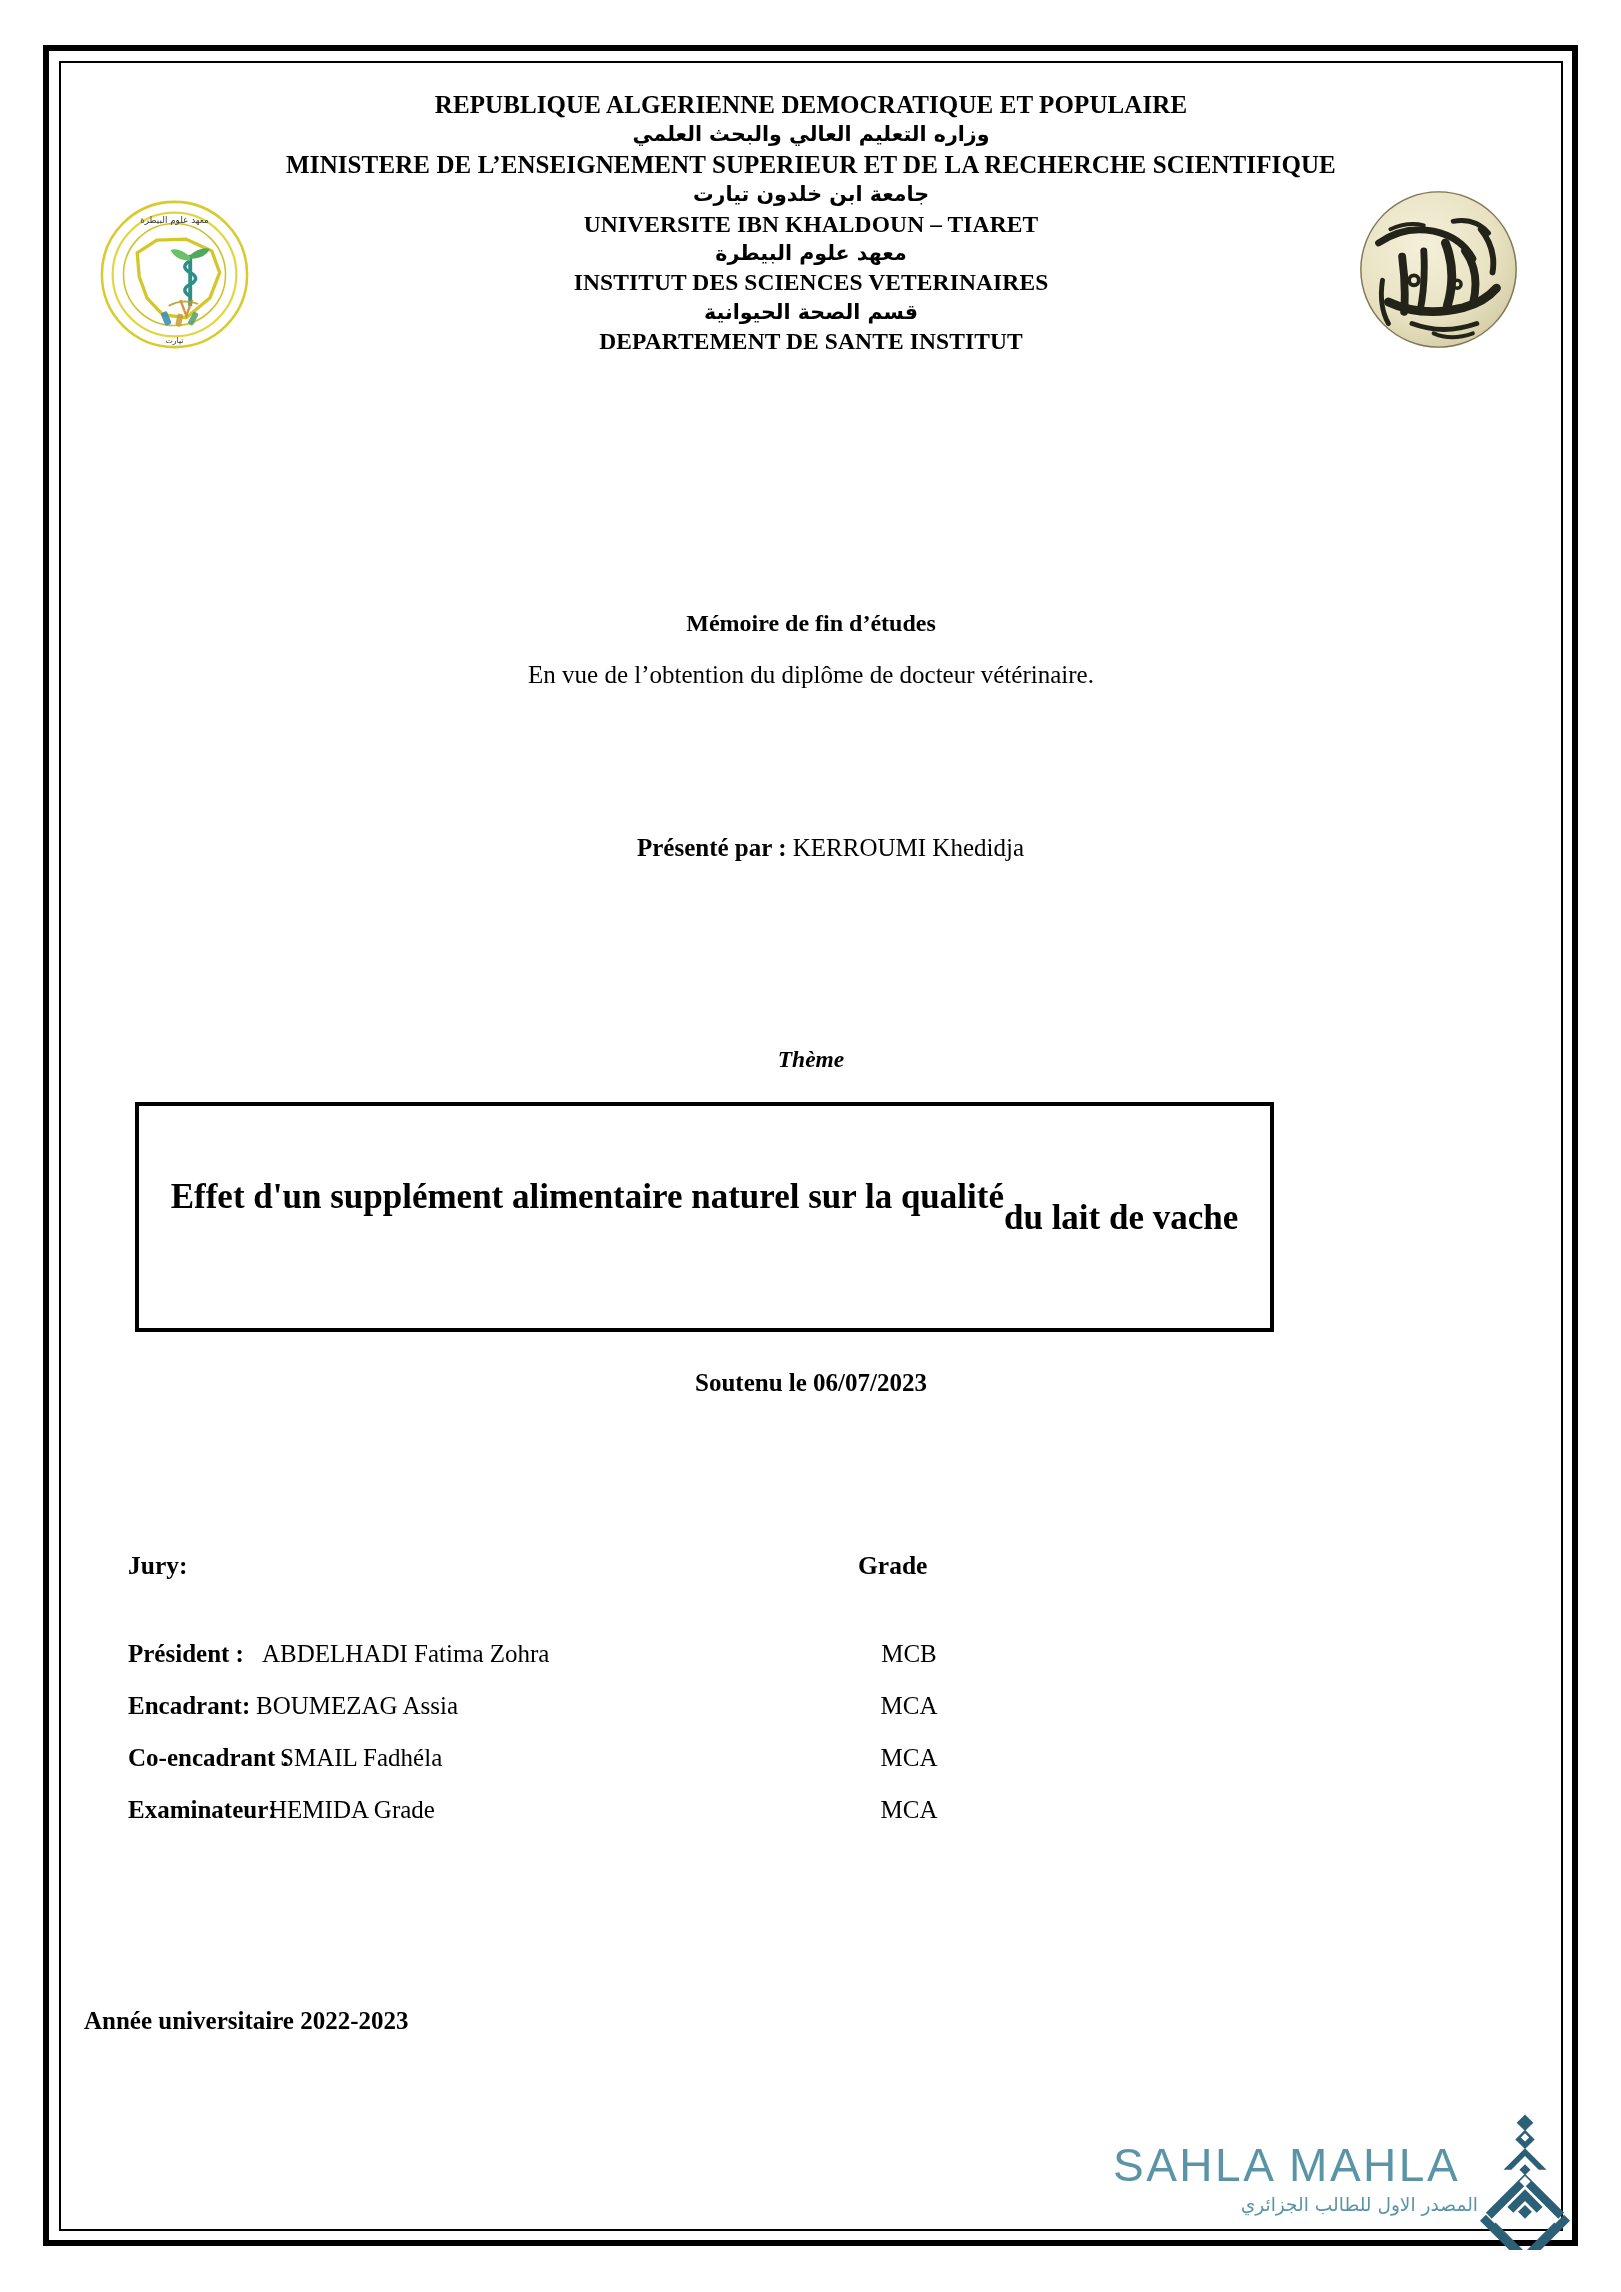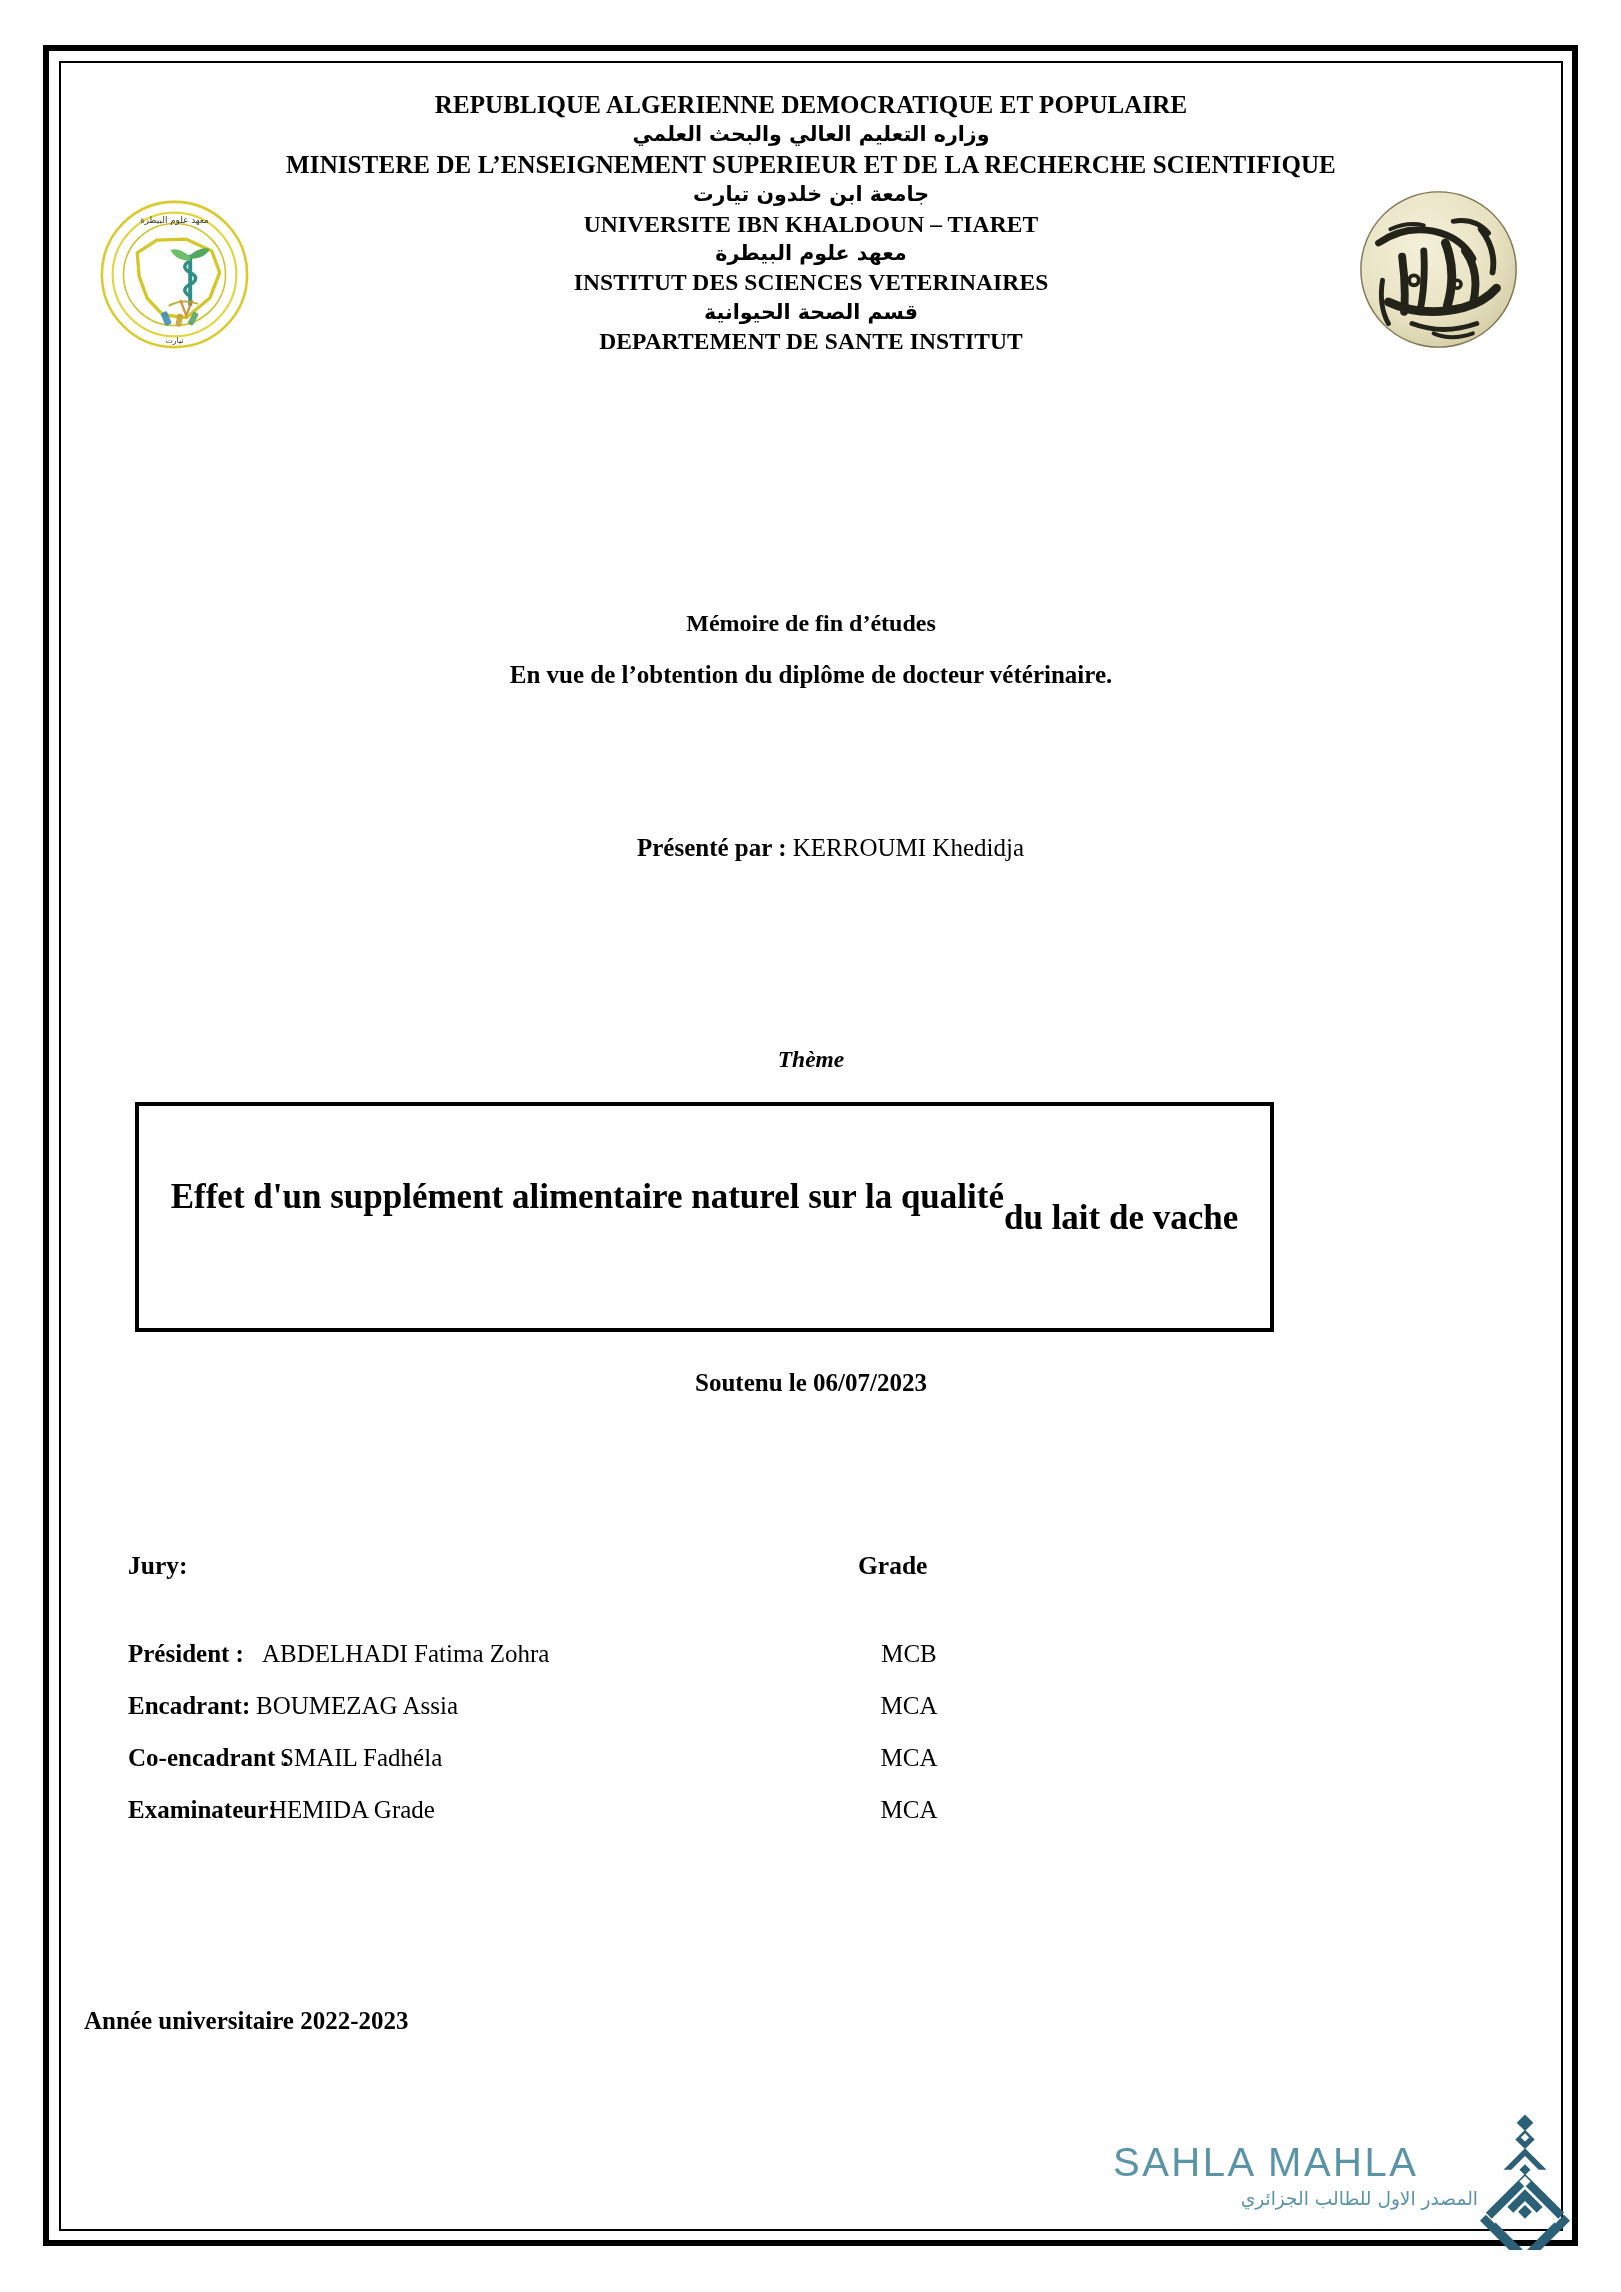--- a/index.html
+++ b/index.html
@@ -94,21 +94,21 @@
     top: 549px;
     width: 100%;
     text-align: center;
   }
   .memoire-1 {
     font-weight: bold;
     font-size: 24px;
     margin: 0 0 24px 0;
   }
   .memoire-2 {
-    font-weight: bold;
+    font-weight: normal;
     font-size: 25px;
     margin: 16px;
   }
 
   
   .presented-block {
     position: absolute;
     left: 0;
     top: 774px;
     width: 100%;
@@ -255,21 +255,21 @@
   }
   .watermark-text-wrap {
     position: absolute;
     left: 0;
     top: 0;
     width: 372px;
     text-align: left;
   }
   .watermark-title {
     font-family: "Liberation Sans", "DejaVu Sans", sans-serif;
-    font-size: 40px;
+    font-size: 46px;
     letter-spacing: 2.5px;
     color: #5a94a6;
     line-height: 1.0;
     white-space: nowrap;
   }
   .watermark-sub {
     font-family: "DejaVu Sans", "Liberation Sans", sans-serif;
     font-size: 18.6px;
     color: #5a94a6;
     direction: rtl;

